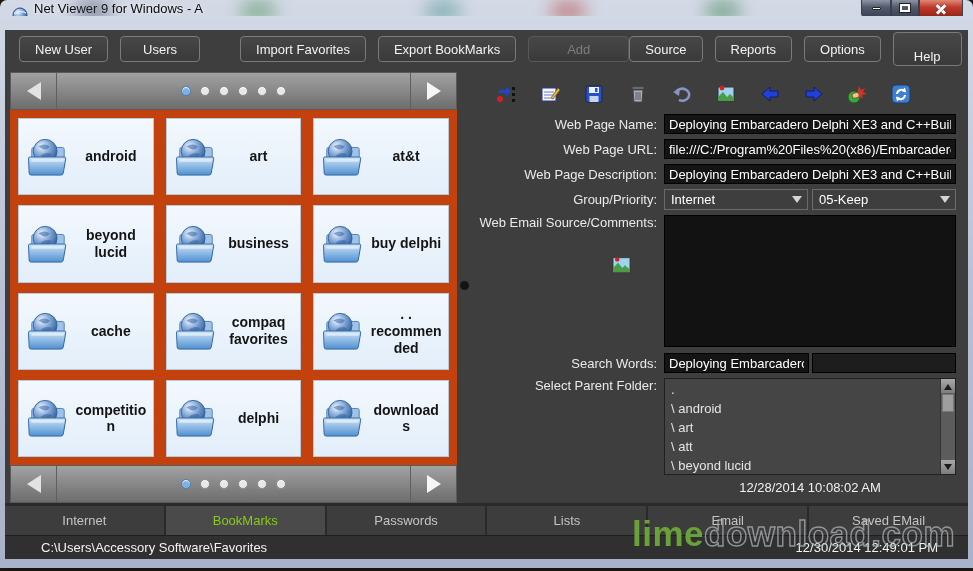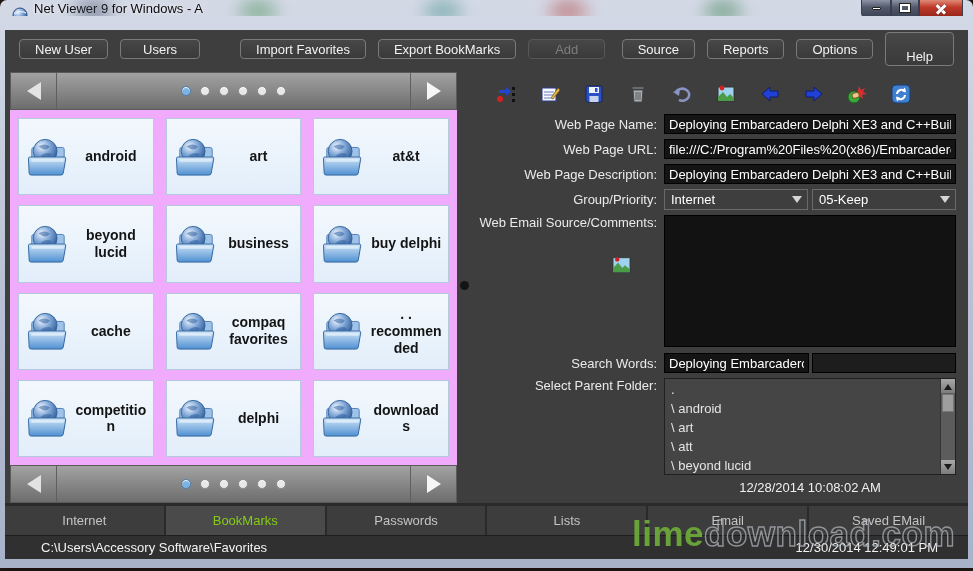--- a/index.html
+++ b/index.html
@@ -30,21 +30,21 @@
   .glyph-close i { position:absolute; left:0; top:5px; width:12px; height:2.5px; background:#fff;
     box-shadow:0 0 1px #400; }
   .glyph-close i:nth-child(1){ transform:rotate(45deg); }
   .glyph-close i:nth-child(2){ transform:rotate(-45deg); }
 
   
   .app { position:absolute; top:30px; left:5px; right:5px; bottom:9px; background:#3e3e3e;
     display:flex; flex-direction:column; }
 
   .toolbar { height:38px; flex:none; display:flex; align-items:center; padding:0 14px; }
-  .tbtn { height:20px; padding:0 15px; background:linear-gradient(#474747,#3a3a3a);
+  .tbtn { height:26px; padding:0 15px; background:linear-gradient(#474747,#3a3a3a);
     border:1px solid #7a7a7a; border-radius:4px; color:#f2f2f2; font-size:13px;
     font-family:"Liberation Sans",sans-serif; cursor:pointer; white-space:nowrap; }
   .tbtn.disabled { color:#7d7d7d; border-color:#585858; }
   .sp-s { width:12px; flex:none; } .sp-m { width:40px; flex:none; } .sp-f { flex:1; }
 
   .content { flex:1; display:flex; overflow:hidden; }
 
   
   .left-panel { width:452px; flex:none; display:flex; flex-direction:column; padding:4px 0 0 5px; }
   .pager { height:38px; flex:none; background:linear-gradient(#a2a2a2,#6d6d6d);
@@ -52,21 +52,21 @@
   .arrow-zone { width:46px; flex:none; display:flex; align-items:center; justify-content:center; cursor:pointer; }
   .arrow-zone.l { border-right:1px solid #5f5f5f; }
   .arrow-zone.r { border-left:1px solid #5f5f5f; }
   .tri-l { width:0; height:0; border:9px solid transparent; border-right:14px solid #e3e3e3; border-left:none; }
   .tri-r { width:0; height:0; border:9px solid transparent; border-left:14px solid #f6f6f6; border-right:none; }
   .dots { flex:1; display:flex; align-items:center; justify-content:center; gap:9px; }
   .dot { width:10px; height:10px; border-radius:50%; background:#e8e8e8; border:1px solid #8a8a8a;
     box-shadow:inset 0 1px 1px #fff; }
   .dot.active { background:#7fb2e0; border-color:#4a7fb0; }
 
-  .card-grid { flex:1; background:#f0abfc; padding:8px; display:grid;
+  .card-grid { flex:1; background:#c2410c; padding:8px; display:grid;
     grid-template-columns:repeat(3,1fr); grid-auto-rows:1fr; gap:10px 12px; }
   .card { border:1px solid #b5c9dc; background:linear-gradient(#f3f8fd,#e2eefa);
     display:flex; align-items:center; padding:4px 6px; gap:4px; cursor:pointer; }
   .card svg { width:46px; height:40px; flex:none; }
   .card .lbl { flex:1; text-align:center; font-weight:bold; font-size:14px; color:#141414;
     line-height:1.2; word-break:break-word; overflow-wrap:break-word; }
 
   .splitter { width:15px; flex:none; position:relative; }
   .splitter .handle { position:absolute; left:3px; top:50%; margin-top:-5px; width:9px; height:9px;
     border-radius:50%; background:#141414; }
@@ -175,21 +175,21 @@
 
     <div class="toolbar">
       <button class="tbtn">New User</button>
       <span class="sp-s"></span>
       <button class="tbtn" style="padding:0 22px">Users</button>
       <span class="sp-m"></span>
       <button class="tbtn">Import Favorites</button>
       <span class="sp-s"></span>
       <button class="tbtn">Export BookMarks</button>
       <span class="sp-s"></span>
-      <button class="tbtn disabled" style="padding:0 26px">Add</button>
+      <button class="tbtn disabled" style="padding:0 38px">Add</button>
       <span class="sp-f"></span>
       <button class="tbtn">Source</button>
       <span class="sp-s"></span>
       <button class="tbtn">Reports</button>
       <span class="sp-s"></span>
       <button class="tbtn">Options</button>
       <span class="sp-s"></span>
       <button class="tbtn" style="padding:16px 20px">Help</button>
     </div>
 

